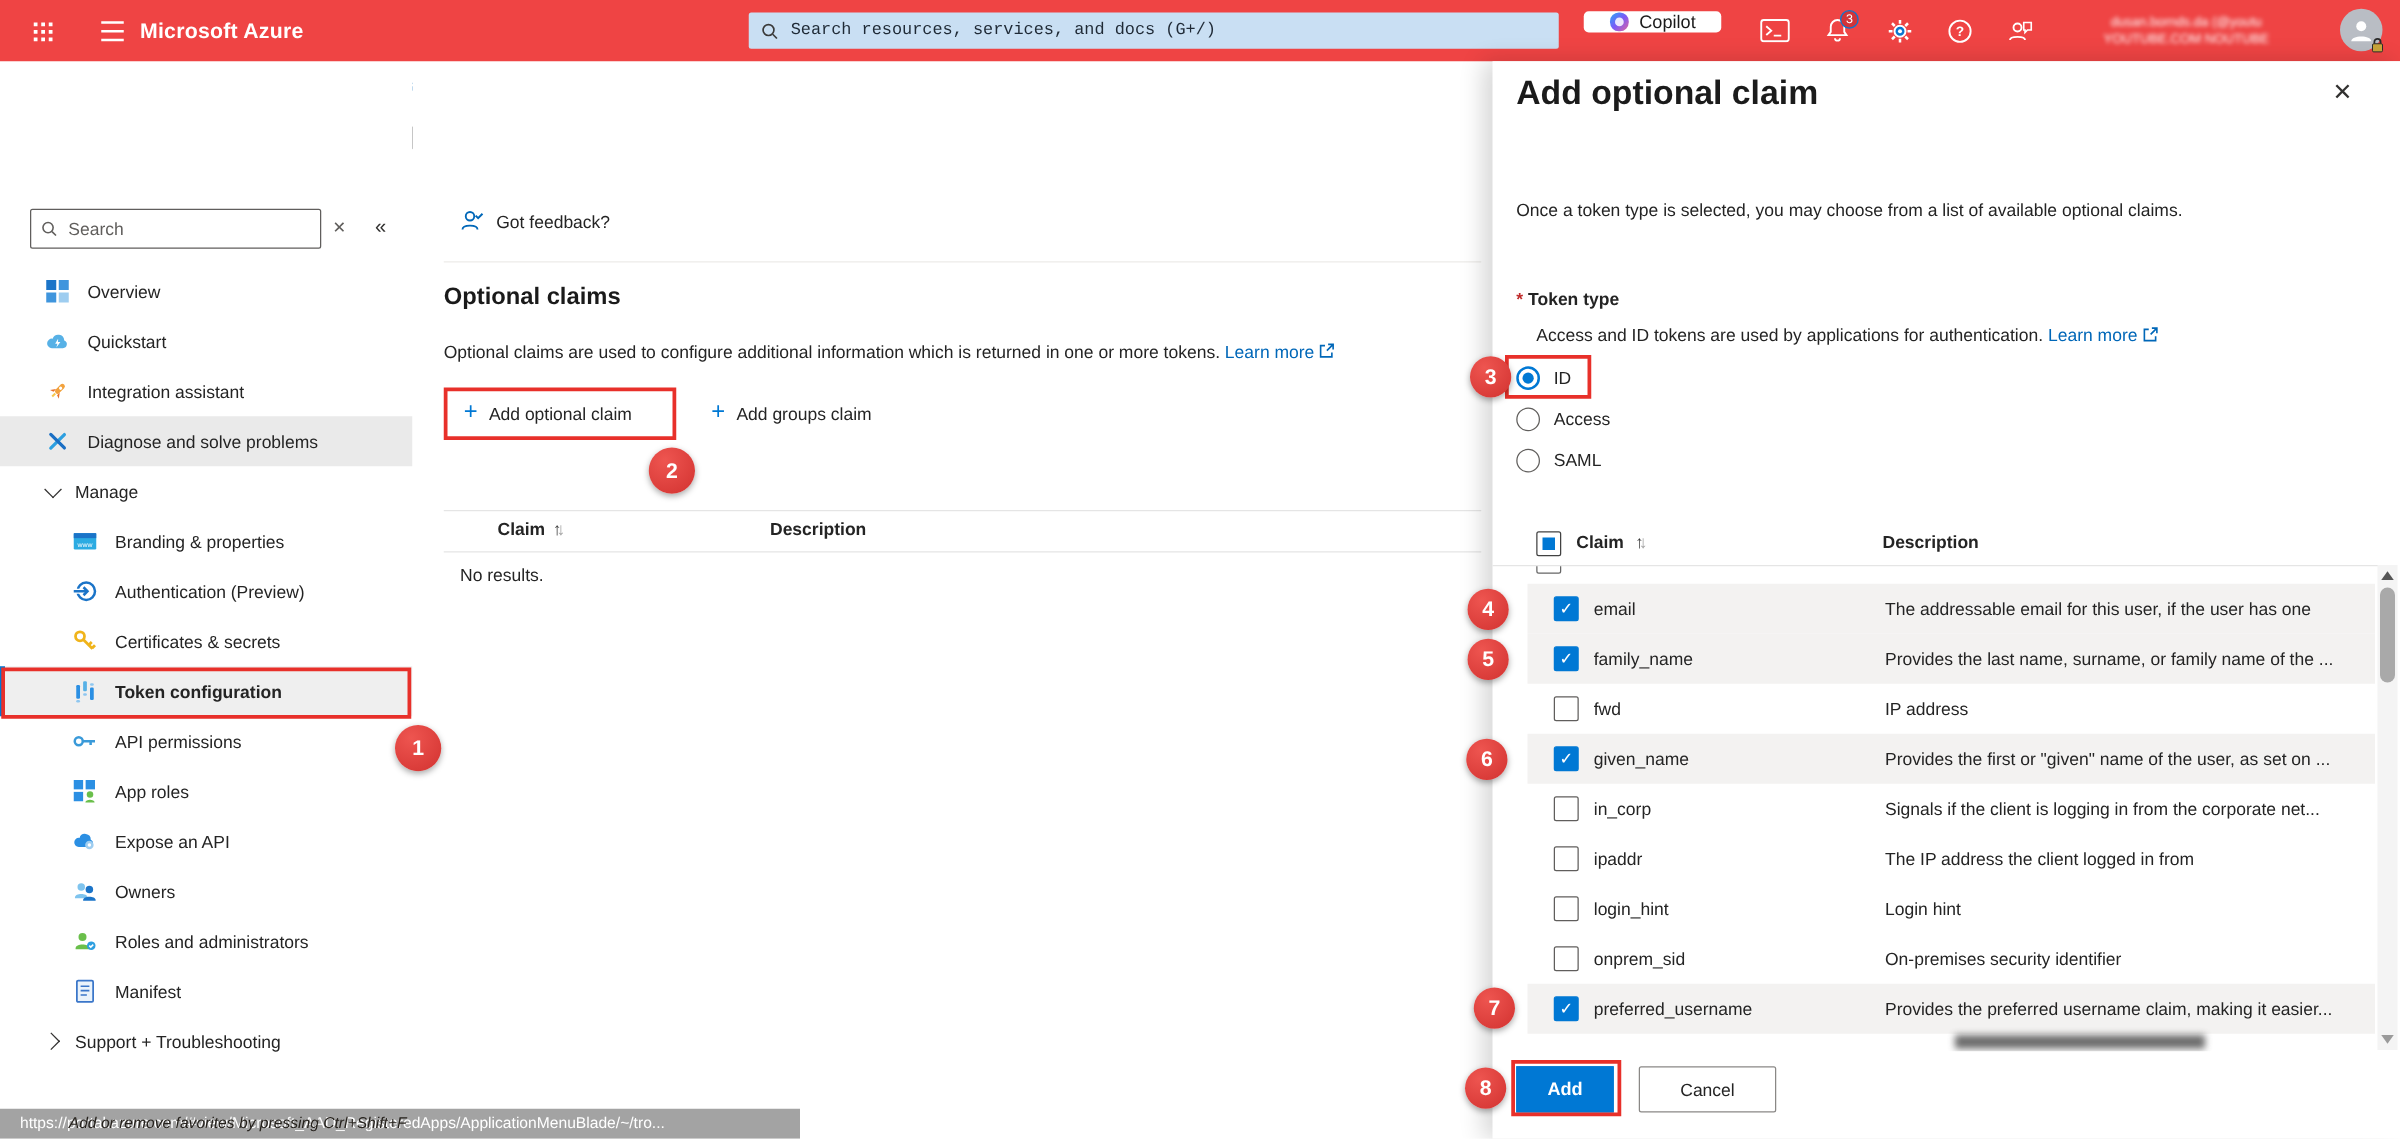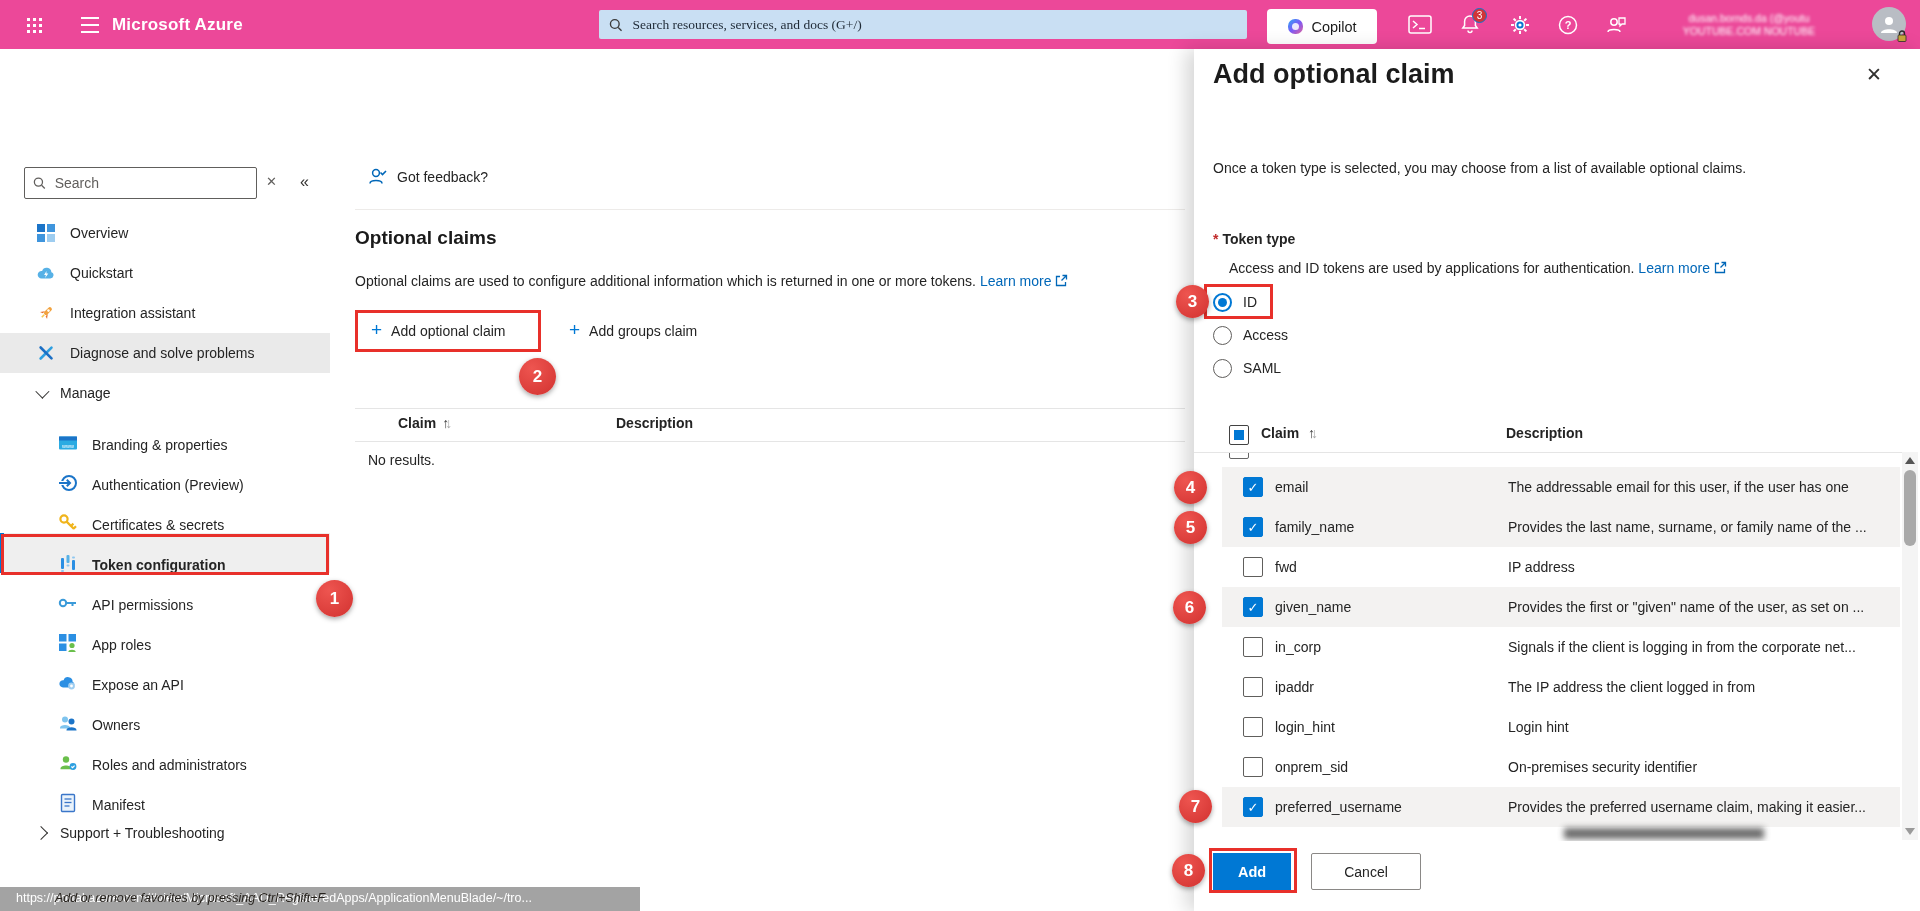--- a/index.html
+++ b/index.html
@@ -5,35 +5,35 @@
   * { box-sizing: border-box; }
   html,body { margin:0; padding:0; }
   body {
     width:1920px; height:911px; position:relative; overflow:hidden;
     background:#ffffff; color:#242424;
     font-family:"Liberation Sans","DejaVu Sans",sans-serif; font-size:14px;
   }
   .abs { position:absolute; }
 
   
-  #topbar { position:absolute; left:0; top:0; width:1920px; height:49px; background:#ec4899; z-index:5; }
+  #topbar { position:absolute; left:0; top:0; width:1920px; height:49px; background:#ef4444; z-index:5; }
   #topbar .tbitem { position:absolute; top:0; height:49px; display:flex; align-items:center; color:#fff; }
   #waffle { left:20px; width:28px; justify-content:center; cursor:pointer; }
   #waffle i { display:block; width:3px; height:3px; background:#fff;
     box-shadow:6px 0 0 #fff,12px 0 0 #fff,0 6px 0 #fff,6px 6px 0 #fff,12px 6px 0 #fff,0 12px 0 #fff,6px 12px 0 #fff,12px 12px 0 #fff;
     margin:-10px 12px 0 0; }
   #hamburger { left:78px; width:24px; flex-direction:column; justify-content:center; gap:5px; }
   #hamburger i { display:block; width:18px; height:2px; background:#fff; }
   #brand { left:112px; font-size:17px; font-weight:bold; letter-spacing:.2px; }
   #gsearch { left:599px; top:10px; width:648px; height:29px; background:#c9dff3; border-radius:2px;
     display:flex; align-items:center; padding:0 10px; gap:8px; }
   #gsearch input { border:none; outline:none; background:transparent; width:100%; font-size:13.5px; color:#1b1b1b;
-    font-family:Liberation Serif, serif; }
+    font-family:Liberation Mono, monospace; }
   #gsearch input::placeholder { color:#1f2a36; opacity:1; }
-  #copilot { left:1267px; top:9px; height:35px; width:110px; background:#fff; border-radius:4px;
+  #copilot { left:1267px; top:9px; height:17px; width:110px; background:#fff; border-radius:4px;
     display:flex; align-items:center; justify-content:center; gap:7px; color:#1a1a1a; font-size:14.5px; cursor:pointer; }
   .tbic { position:absolute; top:0; height:49px; width:36px; display:flex; align-items:center; justify-content:center; cursor:pointer; }
   #ic-shell { left:1402px; } #ic-bell { left:1452px; } #ic-gear { left:1502px; } #ic-help { left:1550px; } #ic-fbk { left:1598px; }
   #bellbadge { position:absolute; top:8px; right:1px; min-width:15px; height:15px; border-radius:8px; background:#d13438;
     border:1px solid #0b77d0; color:#fff; font-size:10px; display:flex; align-items:center; justify-content:center; padding:0 3px; }
   #userinfo { left:1660px; width:178px; top:0; height:49px; display:flex; flex-direction:column; justify-content:center;
     color:#fff; font-size:10.5px; line-height:13px; filter:blur(1.6px); text-align:right; cursor:pointer; }
   #avatar { left:1872px; top:7px; width:34px; height:34px; border-radius:50%; background:#b9bdc4; position:absolute;
     display:flex; align-items:center; justify-content:center; cursor:pointer; }
   #avatar .lock { position:absolute; right:-2px; bottom:-2px; }
@@ -54,21 +54,21 @@
   #sb-searchrow { position:absolute; left:0; top:118px; width:330px; height:34px; }
   #sb-search { position:absolute; left:24px; top:0; width:233px; height:32px; border:1px solid #605e5c; border-radius:2px;
     display:flex; align-items:center; padding:0 8px; gap:7px; background:#fff; }
   #sb-search input { border:none; outline:none; width:100%; font-size:14px; font-family:inherit; color:#242424; }
   #sb-search input::placeholder { color:#605e5c; opacity:1; }
   #sb-clear { position:absolute; left:266px; top:7px; color:#605e5c; font-size:13px; cursor:pointer; }
   #sb-collapse { position:absolute; left:300px; top:6px; color:#323130; font-size:16px; cursor:pointer; }
   #sb-items { position:absolute; left:0; top:164px; width:330px; }
   .srow { height:40px; display:flex; align-items:center; gap:14px; padding-left:36px; cursor:pointer; position:relative; }
   .srow .lbl { color:#242424; }
-  .srow.sub { padding-left:58px;align-items:flex-end; }
+  .srow.sub { padding-left:58px; }
   .srow.hl { background:#eaeaea; }
   .srow.selected { background:#efefef; font-weight:bold; }
   .srow.selected::before { content:""; position:absolute; left:0; top:0; width:4px; height:40px; background:#0078d4; }
   .chev { width:10px; height:10px; border-right:1.6px solid #323130; border-bottom:1.6px solid #323130; display:inline-block; }
   .chev.down { transform:rotate(45deg) translateY(-2px); }
   .chev.right { transform:rotate(-45deg); }
   .sicon { width:20px; height:20px; flex:0 0 20px; }
 
   
   #main { position:absolute; left:330px; top:49px; width:864px; height:862px; background:#fff; }

